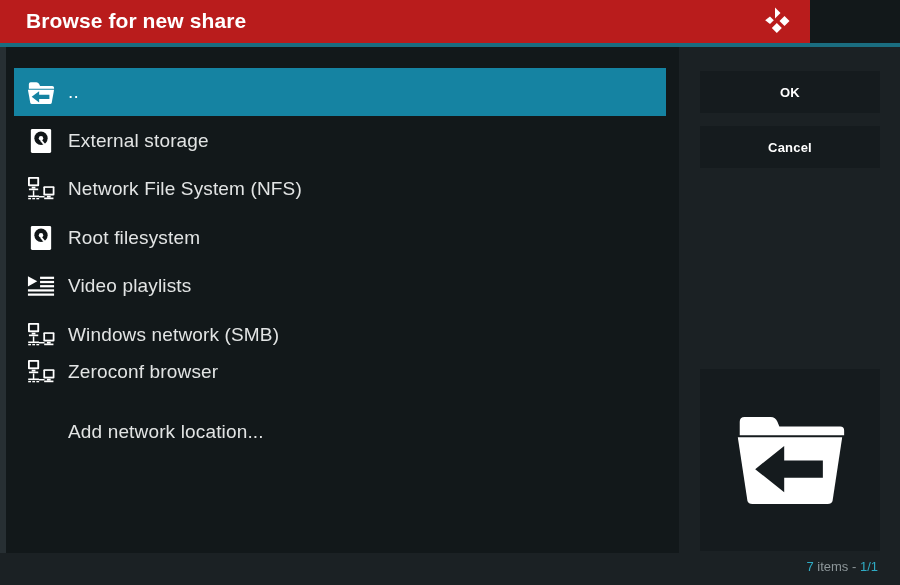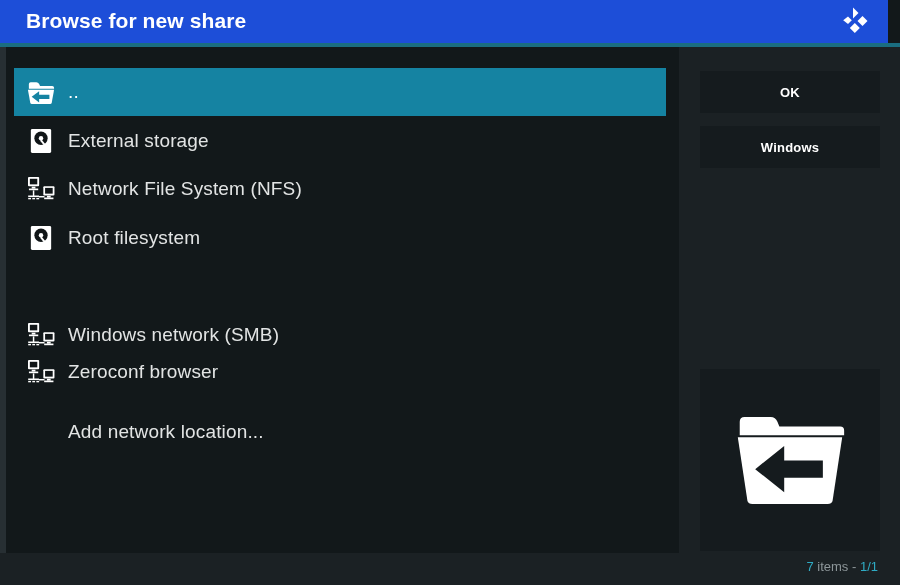--- a/index.html
+++ b/index.html
@@ -17,23 +17,23 @@
     position: relative;
     width: 900px;
     height: 585px;
     background: #12181a;
   }
 
   
   #titlebar {
     position: absolute;
     left: 0; top: 0;
-    width: 888px;
+    width: 810px;
     height: 43px;
-    background: #1d4ed8;
+    background: #b91c1c;
   }
   #titlebar-underline {
     position: absolute;
     left: 0; top: 43px;
     width: 900px;
     height: 4px;
     background: #1a6d80;
   }
   #title-text {
     position: absolute;
@@ -242,20 +242,33 @@
         <span class="row-icon">
           <svg viewBox="0 0 26 28" width="24" height="26">
             <rect x="2" y="1" width="22" height="26" rx="1.5" fill="#ffffff"></rect>
             <circle cx="13" cy="11" r="7.2" fill="#101517"></circle>
             <circle cx="13" cy="11" r="2.4" fill="#ffffff"></circle>
             <path d="M13.6 12.4 L21 21.5 L19.4 22.8 L12 13.6 Z" fill="#ffffff"></path>
           </svg>
         </span>
         <span class="row-label">Root filesystem</span>
       </div>
+      <div class="list-row" style="top: 194.4px;">
+        <span class="row-icon">
+          <svg viewBox="0 0 30 24" width="28" height="23">
+            <path d="M1 1 L11 6.5 L1 12 Z" fill="#ffffff"></path>
+            <rect x="14" y="1.5" width="15" height="2.4" fill="#ffffff"></rect>
+            <rect x="14" y="6" width="15" height="2.4" fill="#ffffff"></rect>
+            <rect x="14" y="10.5" width="15" height="2.4" fill="#ffffff"></rect>
+            <rect x="1" y="15" width="28" height="2.4" fill="#ffffff"></rect>
+            <rect x="1" y="19.5" width="28" height="2.4" fill="#ffffff"></rect>
+          </svg>
+        </span>
+        <span class="row-label">Video playlists</span>
+      </div>
       <div class="list-row" style="top: 243px;">
         <span class="row-icon">
           <svg viewBox="0 0 30 28" width="28" height="26">
             <rect x="1" y="1" width="12" height="10" rx="1" fill="#ffffff"></rect>
             <rect x="3" y="3" width="8" height="6" fill="#101517"></rect>
             <rect x="5" y="11.5" width="4" height="2" fill="#ffffff"></rect>
             <rect x="2" y="13.5" width="10" height="1.8" fill="#ffffff"></rect>
             <rect x="6.2" y="15.5" width="1.6" height="6" fill="#ffffff"></rect>
             <rect x="1.2" y="21" width="11.6" height="1.7" fill="#ffffff"></rect>
             <rect x="1.2" y="23.6" width="3" height="1.5" fill="#ffffff"></rect>
@@ -295,21 +308,21 @@
         <span class="row-icon"></span>
         <span class="row-label">Add network location...</span>
       </div>
     </div>
 
   <div id="right-panel">
     <div class="side-button" id="ok-button">
       <span class="side-button-label">OK</span>
     </div>
     <div class="side-button" id="cancel-button">
-      <span class="side-button-label">Windows</span>
+      <span class="side-button-label">Cancel</span>
     </div>
 
     <div id="preview-box">
       <div>
         <svg viewBox="0 0 120 100" width="116" height="97" aria-hidden="true">
 
           <path d="M8 20 L8 12 Q8 7 13 7 L40 7 Q45 7 47 12 L49 17 L112 17 Q116 17 116 21 L116 26 L8 26 Z" fill="#ffffff"></path>
 
           <path d="M6 28 L114 28 L104 94 Q103 97 99 97 L21 97 Q17 97 16 94 Z" fill="#ffffff"></path>
 

